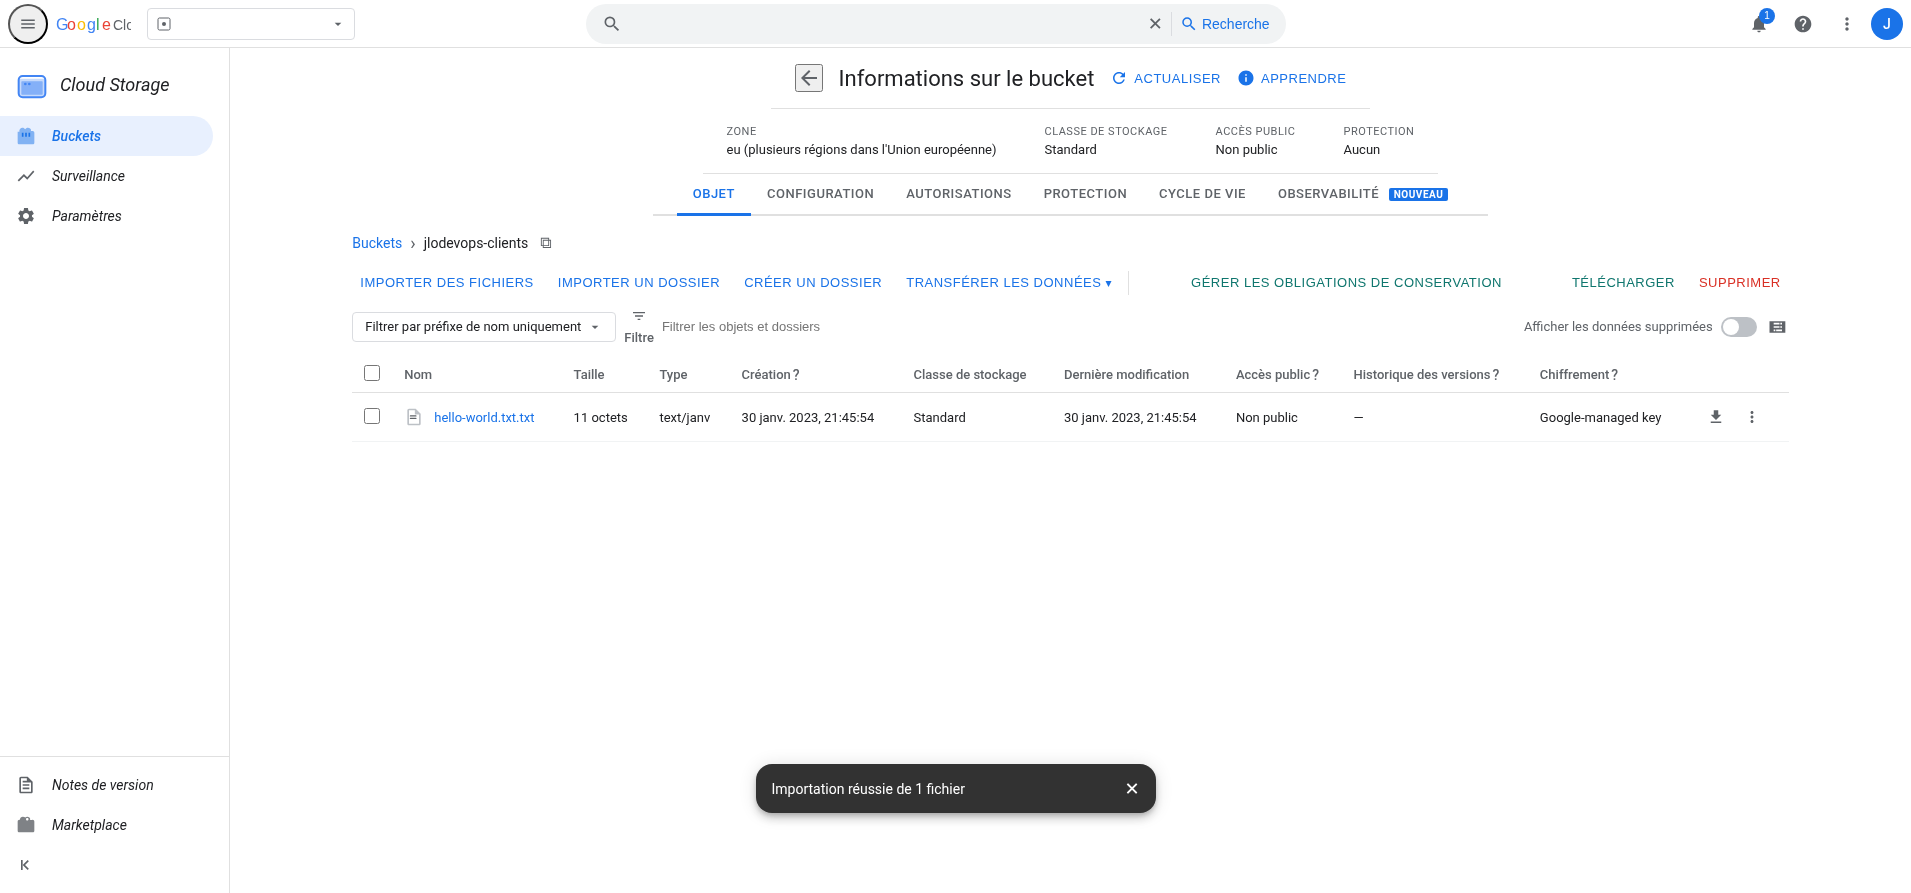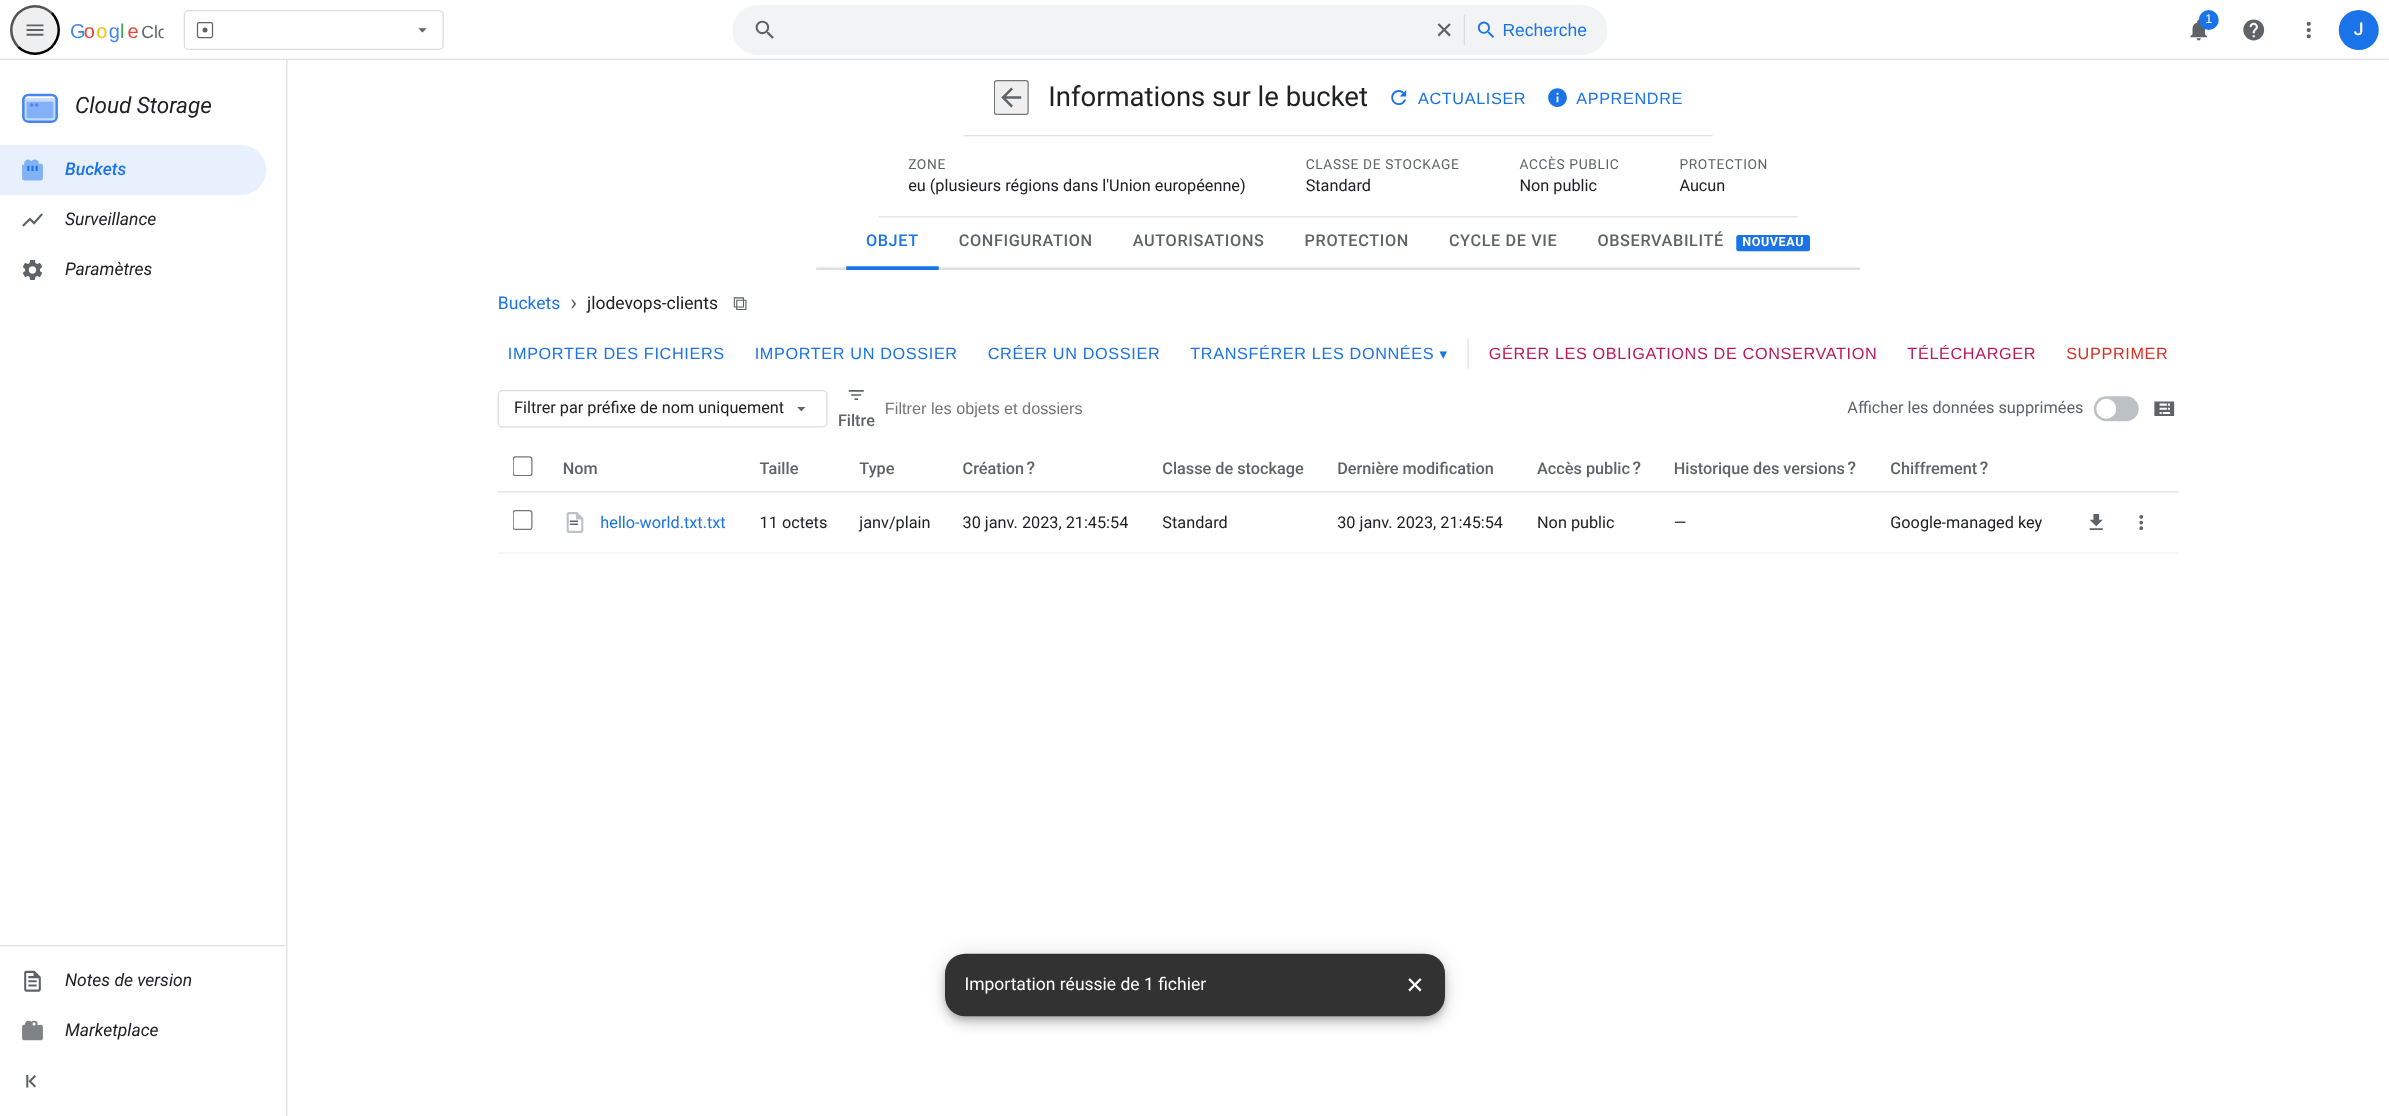--- a/index.html
+++ b/index.html
@@ -64,21 +64,21 @@
     .breadcrumb { display: flex; align-items: center; gap: 8px; margin-bottom: 16px; font-size: 14px; }
     .breadcrumb-link { color: #1a73e8; cursor: pointer; }
     .breadcrumb-sep { color: #5f6368; font-size: 18px; }
     .breadcrumb-current { color: #202124; }
     .breadcrumb-copy { cursor: pointer; color: #5f6368; font-size: 16px; margin-left: 4px; }
 
     
     .object-toolbar { display: flex; align-items: center; gap: 8px; margin-bottom: 12px; flex-wrap: wrap; }
     .toolbar-btn { font-size: 13px; font-weight: 500; color: #1a73e8; background: none; border: none; cursor: pointer; padding: 6px 8px; text-transform: uppercase; letter-spacing: 0.5px; white-space: nowrap; }
     .toolbar-btn.danger { color: #d93025; }
-    .toolbar-btn.subtle { color: #be185d; }
+    .toolbar-btn.subtle { color: #0f766e; margin-left: 46px; }
     .toolbar-btn-arrow { font-size: 12px; }
     .toolbar-divider { width: 1px; height: 24px; background: #e0e0e0; }
 
     
     .filter-bar { display: flex; align-items: center; gap: 8px; margin-bottom: 12px; }
     .filter-prefix { display: flex; align-items: center; gap: 6px; padding: 6px 12px; border: 1px solid #dadce0; border-radius: 4px; font-size: 13px; cursor: pointer; }
     .filter-icon-area { display: flex; align-items: center; gap: 6px; color: #5f6368; font-size: 13px; flex-direction: column; }
     .filter-input { border: none; outline: none; font-size: 13px; color: #5f6368; background: transparent; width: 200px; }
     .filter-right { margin-left: auto; display: flex; align-items: center; gap: 8px; }
     .toggle-label { font-size: 13px; color: #5f6368; }
@@ -403,21 +403,21 @@
       <span class="file-name">
         <svg class="file-icon" width="20" height="20" viewBox="0 0 24 24" fill="#5f6368">
                     <path d="M14 2H6c-1.1 0-2 .9-2 2v16c0 1.1.9 2 2 2h12c1.1 0 2-.9 2-2V8l-6-6zm4 18H6V4h7v5h5v11z" fill="#bdc1c6"></path>
                     <rect x="7" y="10" width="8" height="1.5" fill="#5f6368" rx="0.5"></rect>
                     <rect x="7" y="13" width="8" height="1.5" fill="#5f6368" rx="0.5"></rect>
                   </svg>
         hello-world.txt.txt
       </span>
     </td>
     <td>11 octets</td>
-    <td>janv/plain</td>
+    <td>text/janv</td>
     <td>30 janv. 2023, 21:45:54</td>
     <td>Standard</td>
     <td>30 janv. 2023, 21:45:54</td>
     <td>Non public</td>
     <td class="em-dash">—</td>
     <td>Google-managed key</td>
     <td>
       <div class="row-actions">
         <button class="row-action-btn" title="Télécharger">
           <svg width="18" height="18" viewBox="0 0 24 24" fill="#5f6368">

